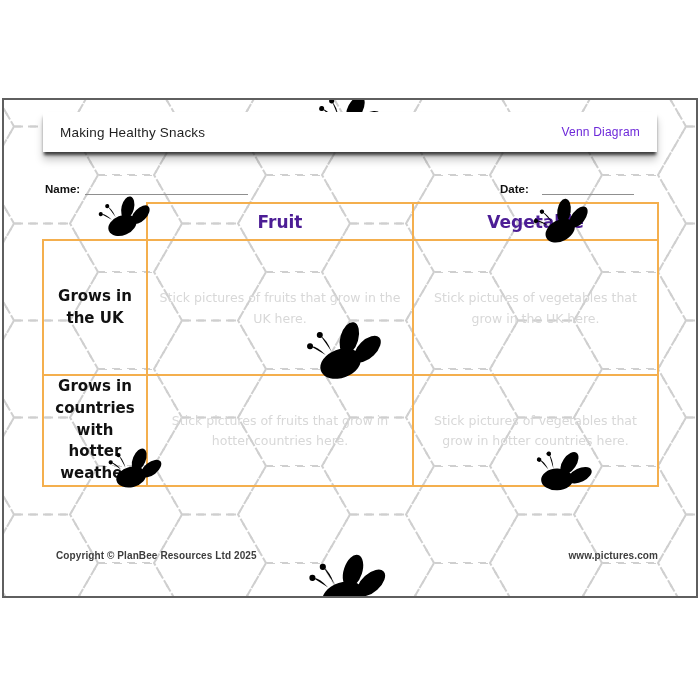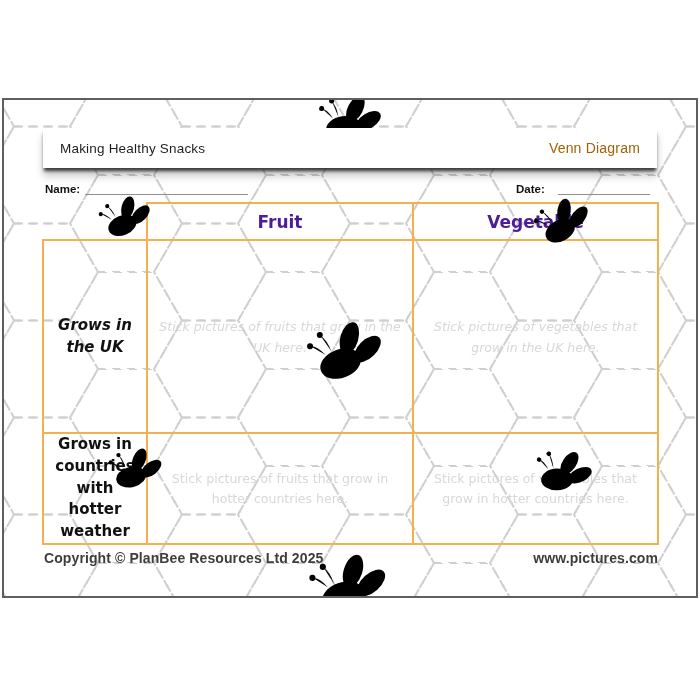--- a/index.html
+++ b/index.html
@@ -8,63 +8,63 @@
 
   
   .page {
     position:absolute; left:2px; top:98px; width:696px; height:500px;
     background:#ffffff; border:2px solid #5f5f5f; overflow:hidden;
   }
   .hexbg { position:absolute; left:0; top:0; width:692px; height:496px; z-index:0; }
 
   
   .titlebar {
-    position:absolute; left:39px; top:28px; width:614px; height:40px; z-index:5;
+    position:absolute; left:39px; top:12px; width:614px; height:40px; z-index:5;
     background:#ffffff; display:flex; justify-content:space-between; align-items:center;
     padding:0 17px;
     box-shadow: 0 4px 3px -1px rgba(25,25,25,0.8), 0 8px 8px rgba(0,0,0,0.22);
   }
   .titlebar .t-left  { font-size:13.5px; color:#1f1f1f; letter-spacing:0.2px; }
-  .titlebar .t-right { font-size:14px; color:#a16207; letter-spacing:0.2px; }
+  .titlebar .t-right { font-size:12px; color:#6d28d9; letter-spacing:0.2px; }
 
   
   .field-row { position:absolute; left:0; top:82px; width:100%; height:18px; z-index:1; }
   .field { position:absolute; display:flex; align-items:flex-end; }
   .field-name { left:41px; }
-  .field-date { left:512px;gap:8px; }
+  .field-date { left:496px;gap:8px; }
   .field-label { font-size:11.5px; font-weight:bold; color:#111;text-align:right; }
   .write-line { display:inline-block; border-bottom:1.5px solid #8f8f8f; height:13px; margin-left:5px; }
   .line-name { width:163px; }
   .line-date { width:92px; }
 
   
   table.grid {
     position:absolute; left:38px; top:102px; z-index:1;
     border-collapse:collapse; table-layout:fixed;
     font-family:"DejaVu Sans", sans-serif;
   }
   table.grid td, table.grid th { border:2px solid #F4AF4E; background:transparent; }
   table.grid .corner { border:none; }
   table.grid tr:nth-child(1) { height:37px; }
-  table.grid tr:nth-child(2) { height:193px;font-style:italic; }
+  table.grid tr:nth-child(2) { height:135px; }
   table.grid tr:nth-child(3) { height:106px; }
   th.colhead { font-size:17px; font-weight:bold; color:#4c1d95; text-align:center; vertical-align:middle; }
   th.rowlabel {
     font-size:15px; font-weight:bold; color:#111; text-align:center; vertical-align:middle;
     padding:0 6px; line-height:1.45;
   }
   td.cell { text-align:center; vertical-align:middle; padding:0 7px;margin-top:40px; }
   td.cell .ph { font-size:12.5px; color:#d8d8d8; line-height:1.5; }
 
   
   .footer {
     position:absolute; left:40px; top:450px; width:614px; z-index:1;
     display:flex; justify-content:space-between; align-items:center;
   }
-  .footer span { font-size:14px; font-weight:bold; color:#3d3d3d; letter-spacing:0.1px; }
+  .footer span { font-size:10px; font-weight:bold; color:#3d3d3d; letter-spacing:0.1px;margin-left:12px; }
 
   
   .bee { position:absolute; z-index:3; overflow:visible; }
 </style>
 </head>
 <body>
 
 <div class="canvas">
 
   <svg width="0" height="0" style="position:absolute" aria-hidden="true">

